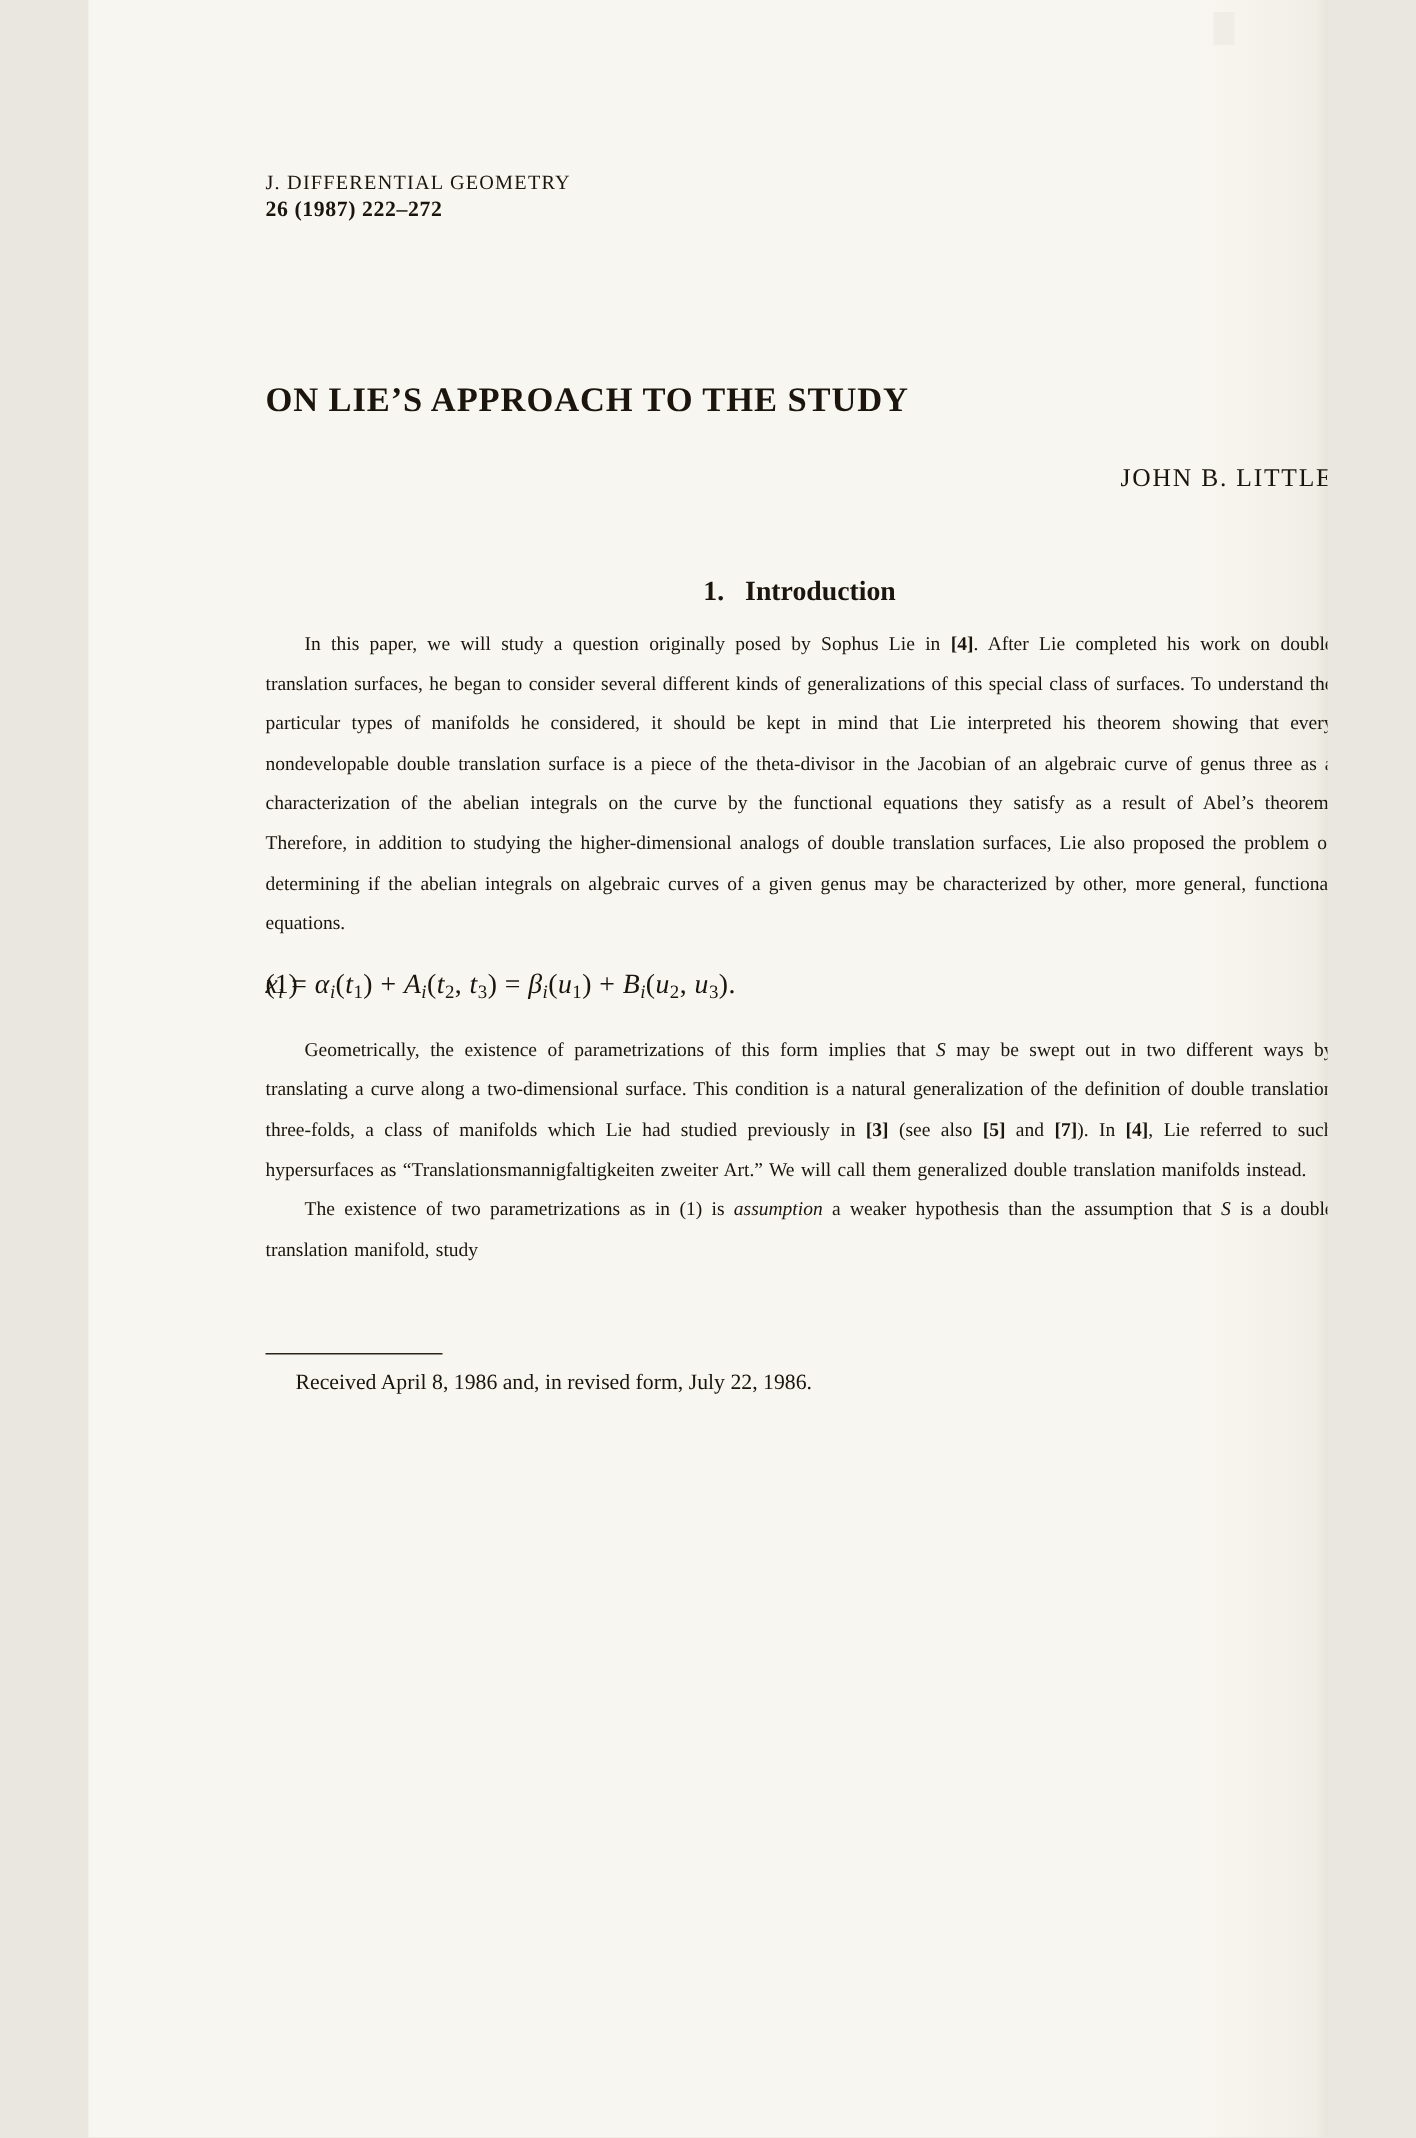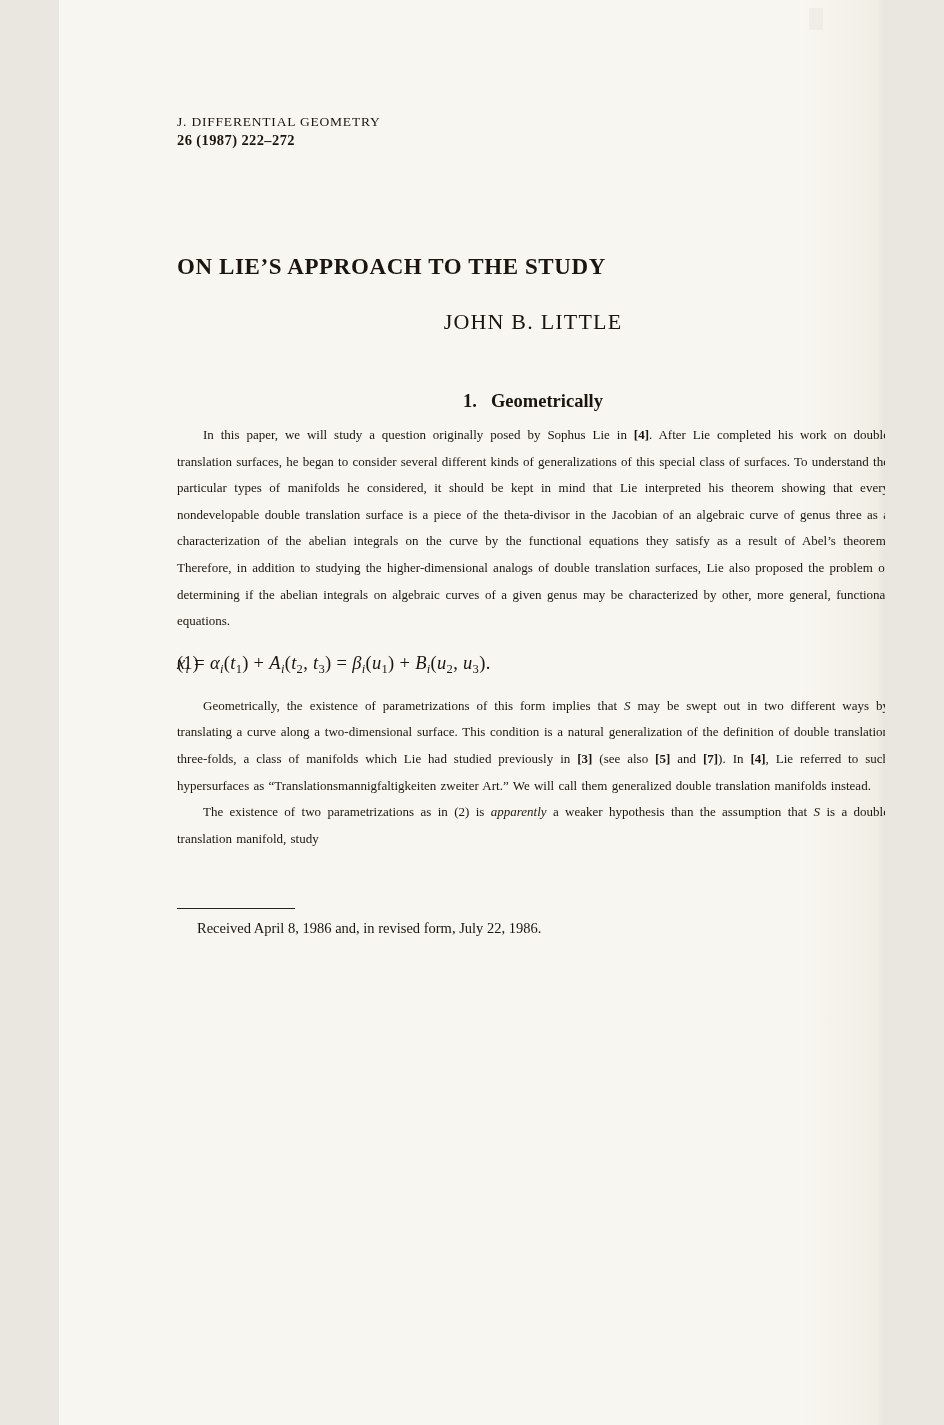--- a/index.html
+++ b/index.html
@@ -41,22 +41,22 @@
   .title-block {
     margin-top: 100px;
     text-align: left;
     font-weight: bold;
     font-size: 23px;
     line-height: 33px;
     letter-spacing: 0.6px;
   }
   .author {
     margin-top: 26px;
-    text-align: center;
-    font-size: 22px;
+    text-align: right;
+    font-size: 17px;
     letter-spacing: 1.2px;
   }
   .section-heading {
     margin-top: 56px;
     margin-bottom: 10px;
     text-align: center;
     font-weight: bold;
     font-size: 18.5px;
   }
   .section-heading .sec-num {
@@ -131,33 +131,33 @@
       <div class="journal-volume">26 (1987) 222–272</div>
     </div>
 
     <div class="title-block">
       <div>ON LIE’S APPROACH TO THE STUDY</div>
     </div>
 
     <div class="author">JOHN B. LITTLE</div>
 
     <div class="section-heading">
-      <span class="sec-num">1.</span><span>Geometrically</span>
+      <span class="sec-num">1.</span><span>Introduction</span>
     </div>
 
     <div class="body-text">
       <p><span>In this paper, we will study a question originally posed by Sophus Lie in </span><span class="bd">[4]</span><span>. After Lie completed his work on double translation surfaces, he began to consider several different kinds of generalizations of this special class of surfaces. To understand the particular types of manifolds he considered, it should be kept in mind that Lie interpreted his theorem showing that every nondevelopable double translation surface is a piece of the theta-divisor in the Jacobian of an algebraic curve of genus three as a characterization of the abelian integrals on the curve by the functional equations they satisfy as a result of Abel’s theorem. Therefore, in addition to studying the higher-dimensional analogs of double translation surfaces, Lie also proposed the problem of determining if the abelian integrals on algebraic curves of a given genus may be characterized by other, more general, functional equations.</span></p>
 
       <div class="equation-row">
         <span class="equation-number">(1)</span>
         <div class="equation-body"><span class="it">x</span><sub class="it">i</sub><span> = </span><span class="it">α</span><sub class="it">i</sub><span>(</span><span class="it">t</span><sub>1</sub><span>) + </span><span class="it">A</span><sub class="it">i</sub><span>(</span><span class="it">t</span><sub>2</sub><span>, </span><span class="it">t</span><sub>3</sub><span>) = </span><span class="it">β</span><sub class="it">i</sub><span>(</span><span class="it">u</span><sub>1</sub><span>) + </span><span class="it">B</span><sub class="it">i</sub><span>(</span><span class="it">u</span><sub>2</sub><span>, </span><span class="it">u</span><sub>3</sub><span>).</span></div>
       </div>
 
       <p><span>Geometrically, the existence of parametrizations of this form implies that </span><span class="it">S</span><span> may be swept out in two different ways by translating a curve along a two-dimensional surface. This condition is a natural generalization of the definition of double translation three-folds, a class of manifolds which Lie had studied previously in </span><span class="bd">[3]</span><span> (see also </span><span class="bd">[5]</span><span> and </span><span class="bd">[7]</span><span>). In </span><span class="bd">[4]</span><span>, Lie referred to such hypersurfaces as “Translationsmannigfaltigkeiten zweiter Art.” We will call them generalized double translation manifolds instead.</span></p>
-      <p><span>The existence of two parametrizations as in (2) is </span><span class="it">apparently</span><span> a weaker hypothesis than the assumption that </span><span class="it">S</span><span> is a double translation manifold, study</span></p>
+      <p><span>The existence of two parametrizations as in (1) is </span><span class="it">assumption</span><span> a weaker hypothesis than the assumption that </span><span class="it">S</span><span> is a double translation manifold, study</span></p>
     </div>
 
     <div class="footnote-block">
       <hr class="footnote-rule">
       <div class="footnote-text">Received April 8, 1986 and, in revised form, July 22, 1986.</div>
     </div>
 
   </div>
 </div>
 

